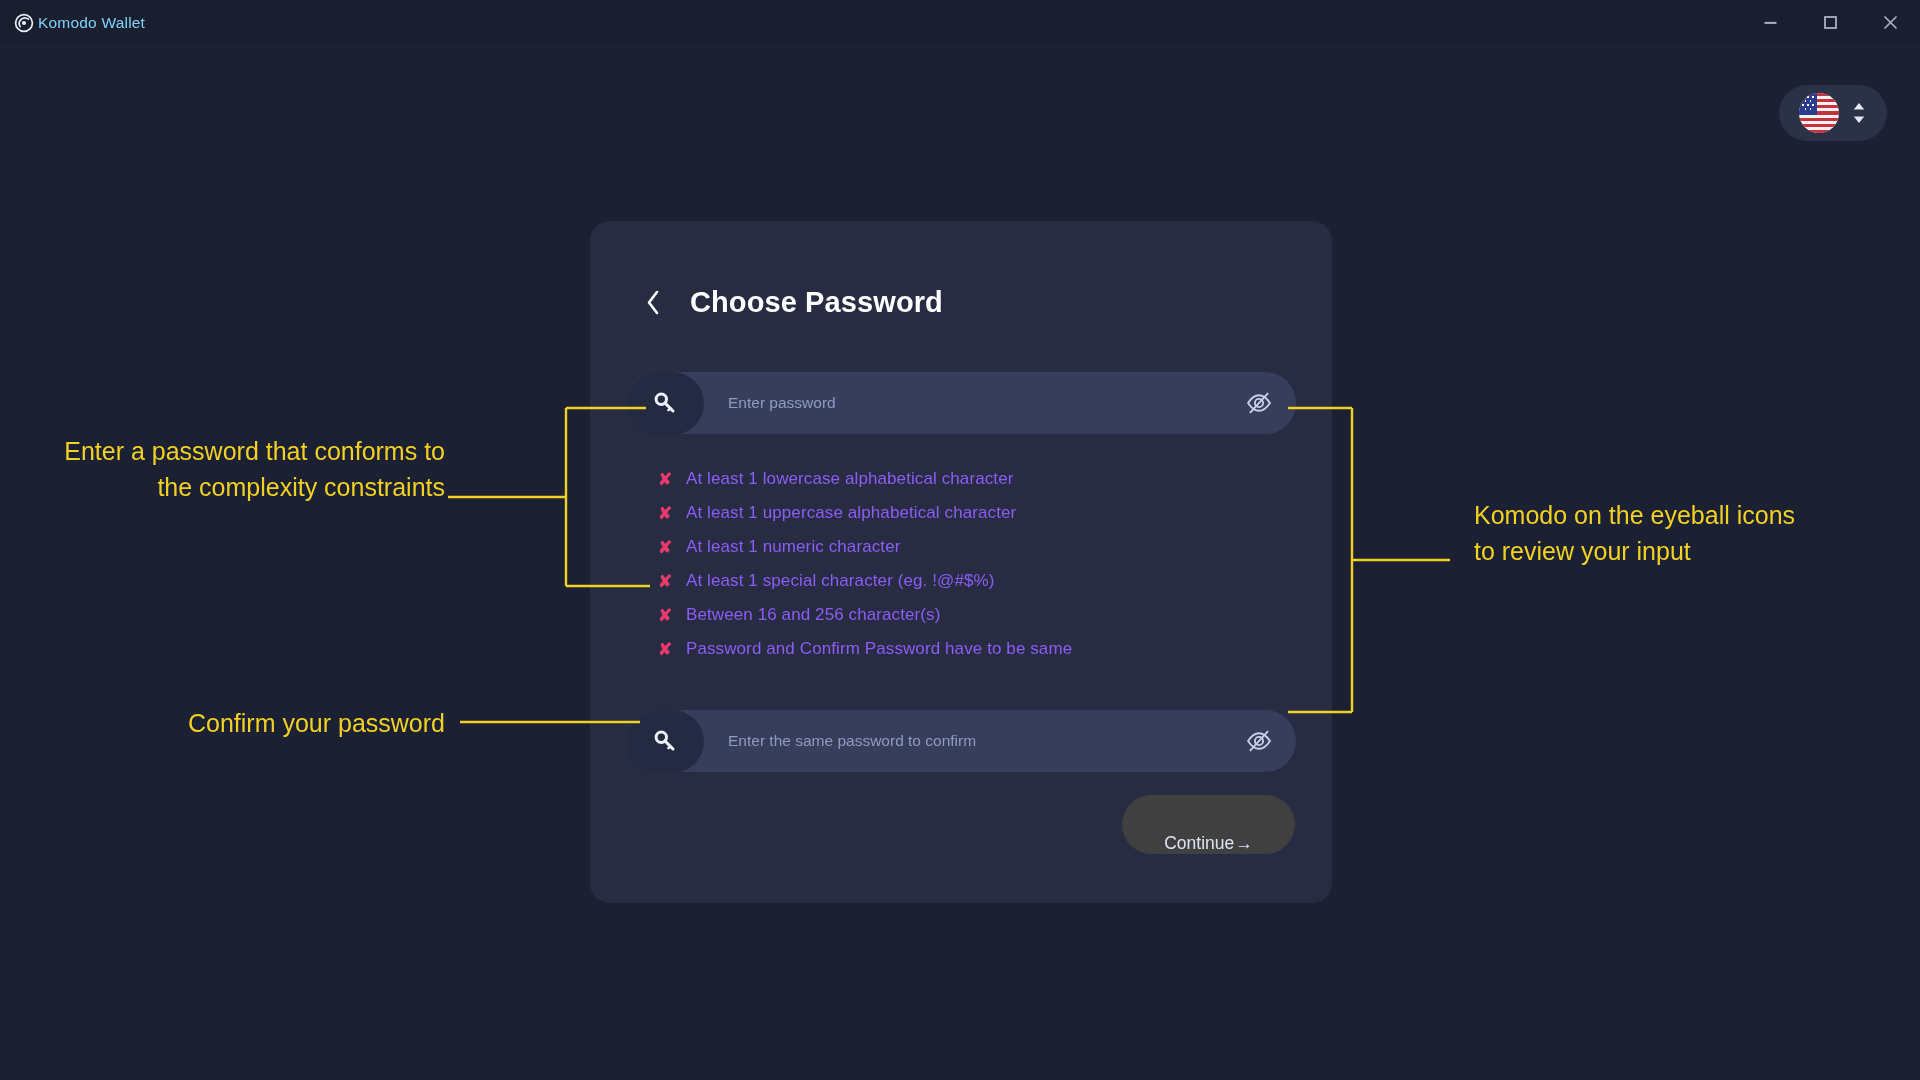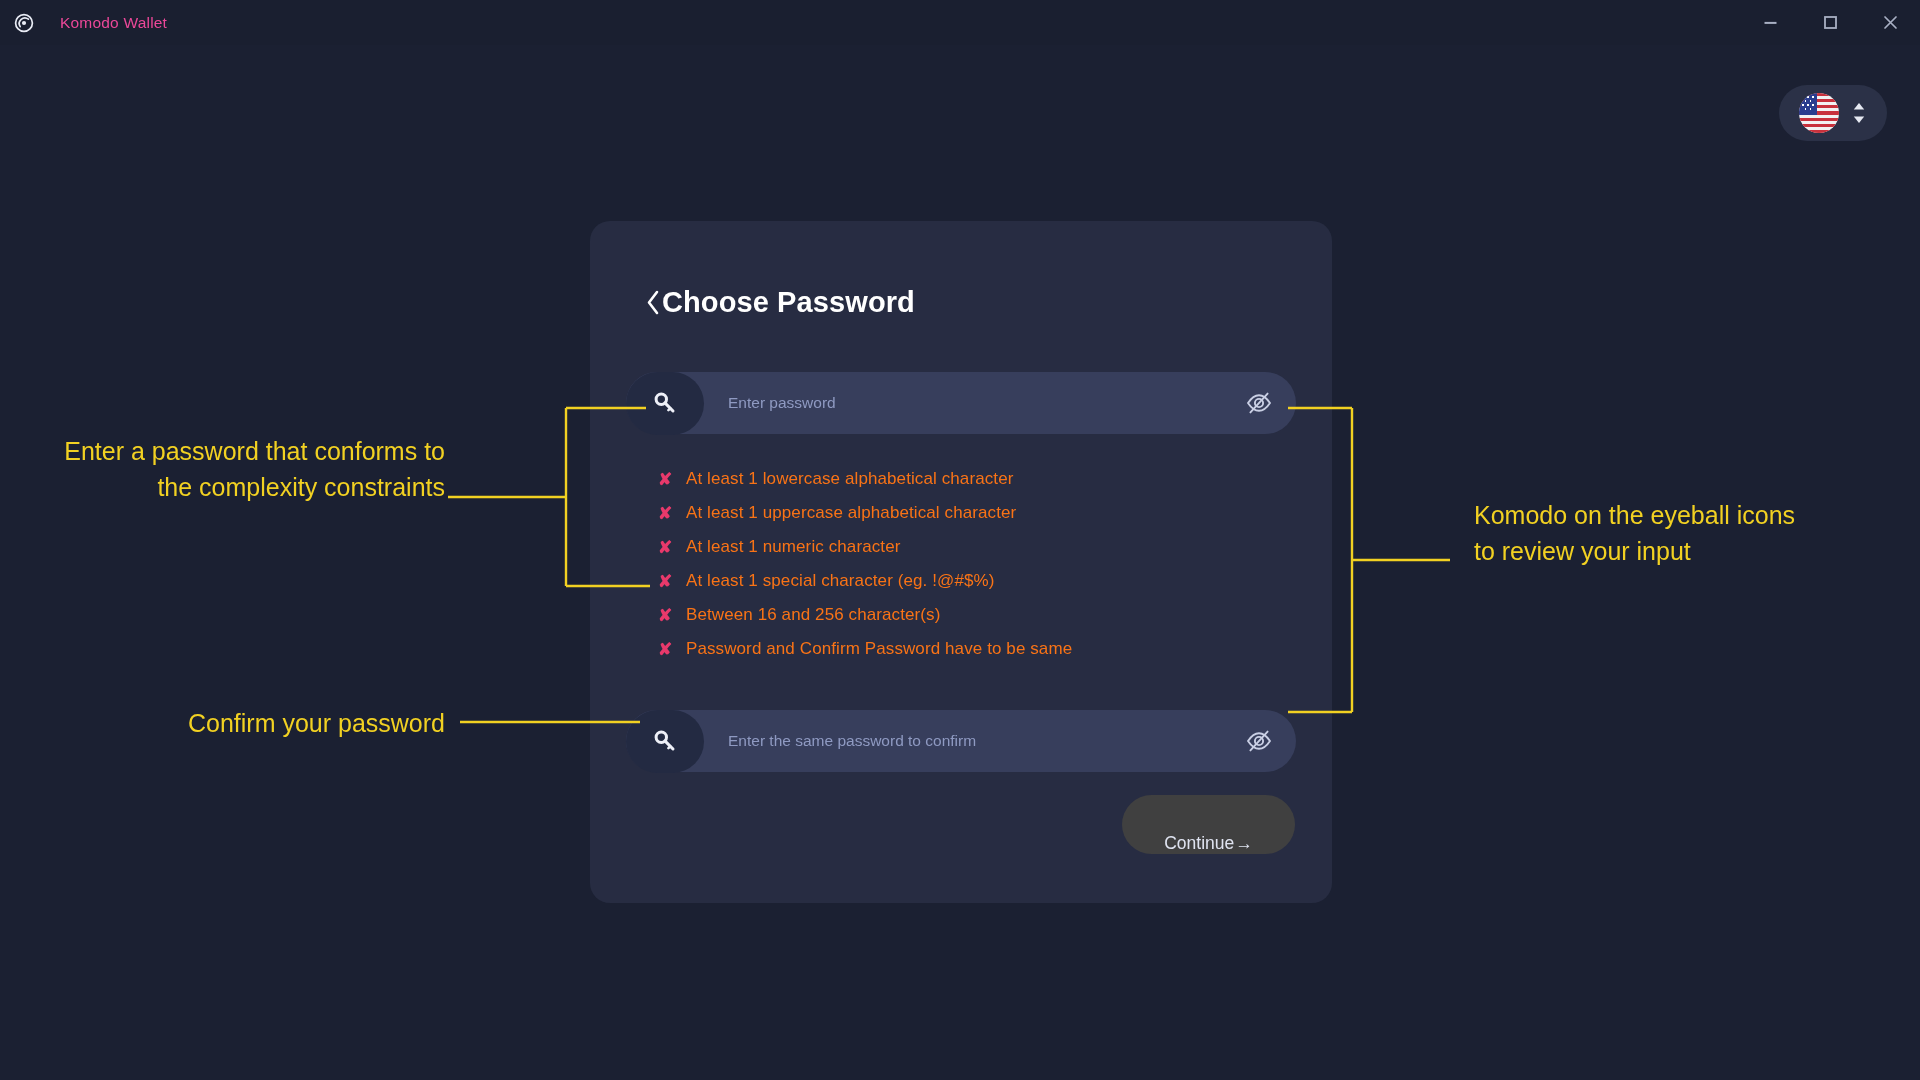--- a/index.html
+++ b/index.html
@@ -12,21 +12,21 @@
   #root { position: relative; width: 1920px; height: 1080px; background: #1b2032; }
 
   
   .titlebar {
     position: absolute; left: 0; top: 0; width: 1920px; height: 45px;
     background: #1a1f30;
     display: flex; align-items: center;
   }
   .tb-logo { margin-left: 13px; width: 22px; height: 22px; display: flex; align-items: center; justify-content: center; }
   .tb-title {
-    margin-left: 25px; color: #ec4899; font-size: 15.5px; letter-spacing: .2px;
+    margin-left: 3px; color: #7dd3fc; font-size: 15.5px; letter-spacing: .2px;
   }
   .tb-controls { position: absolute; right: 0; top: 0; height: 45px; display: flex; align-items: center; }
   .tb-btn {
     width: 60px; height: 45px; display: flex; align-items: center; justify-content: center;
     color: #a9b0c4;
   }
   .tb-btn svg { display: block; }
 
   
   .lang-select {
@@ -61,21 +61,21 @@
       radial-gradient(circle at 9.5px 14px, #fff 0.9px, transparent 1.1px);
   }
   .lang-chevrons { color: #e6e9f2; display: flex; }
 
   
   .card {
     position: absolute; left: 590px; top: 221px; width: 742px; height: 682px;
     background: #272c42; border-radius: 20px;
   }
   .card-head {
-    position: absolute; left: 55px; top: 65px; display: flex; align-items: center; 
+    position: absolute; left: 55px; top: 65px; display: flex; align-items: center; gap: 28px;
   }
   .back-chevron { color: #ffffff; display: flex; align-items: center; }
   .card-title {
     color: #ffffff; font-size: 29px; font-weight: bold; letter-spacing: .1px;
   }
 
   
   .field {
     position: absolute; left: 626px; width: 670px; height: 62px;
     border-radius: 32px; background: #373e5c;
@@ -97,21 +97,21 @@
     width: 74px; height: 63px; display: flex; align-items: center; justify-content: center;
     flex: none; color: #c9cfe4;
   }
 
   
   .rules { position: absolute; left: 658px; top: 462px; width: 560px; }
   .rule { display: flex; align-items: center; height: 34px; }
   .rule-mark {
     width: 28px; color: #e8396b; font-size: 17px; font-weight: bold; flex: none;
   }
-  .rule-text { color: #f97316; font-size: 17px; letter-spacing: .1px; text-align: center; }
+  .rule-text { color: #8b5cf6; font-size: 17px; letter-spacing: .1px; text-align: center; }
 
   
   .continue-btn {
     position: absolute; left: 1122px; top: 795px; width: 173px; height: 59px;
     border-radius: 30px; background: #404040; border: 0;
     color: #dfe3f0; font-family: "Liberation Sans", sans-serif; font-size: 17.5px;
     display: flex; align-items: flex-end; justify-content: center; gap: 1px;
   }
 
   

